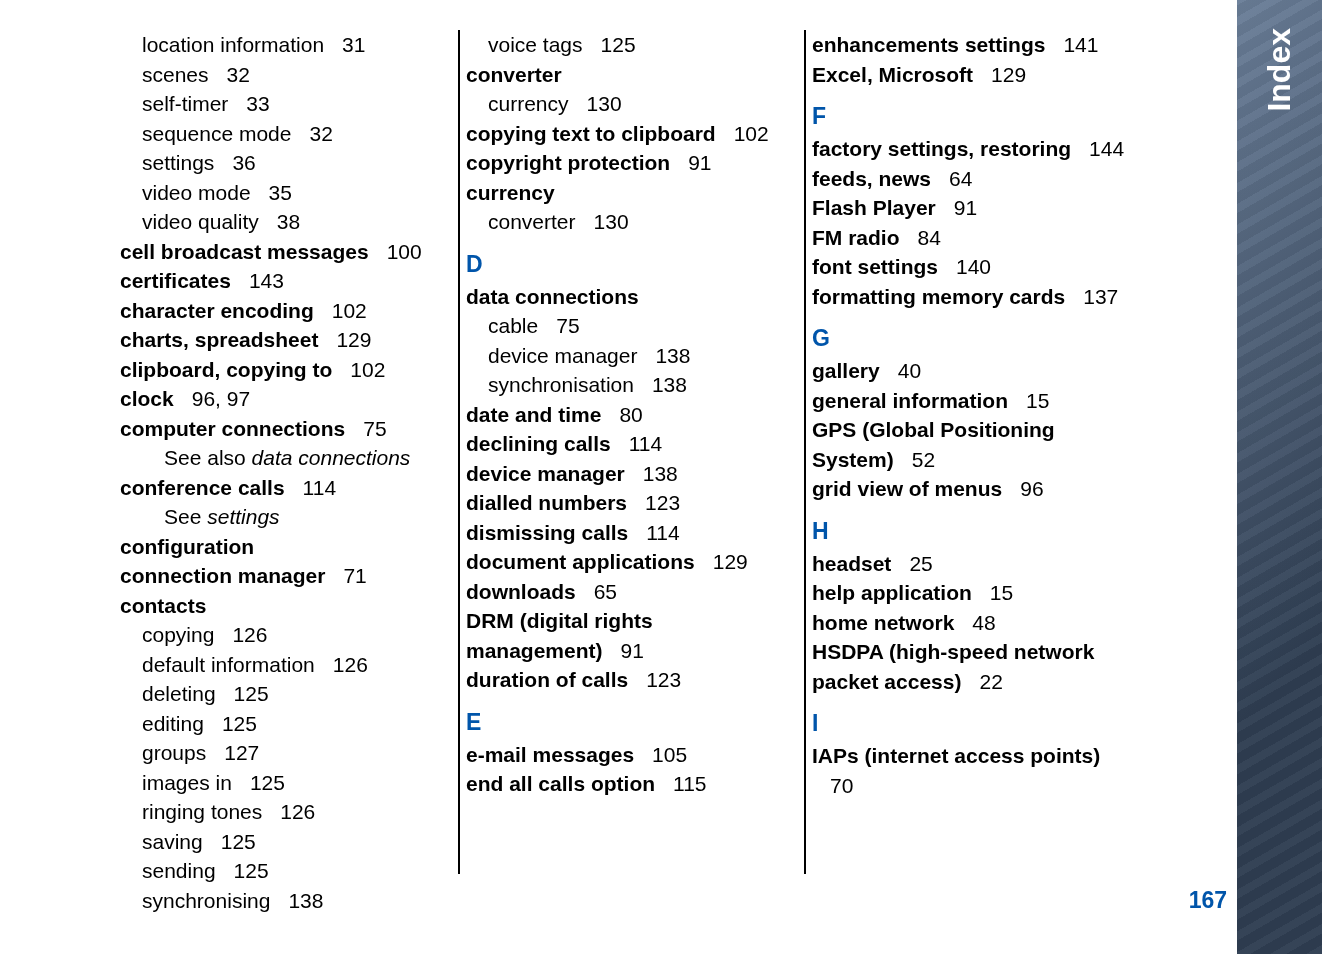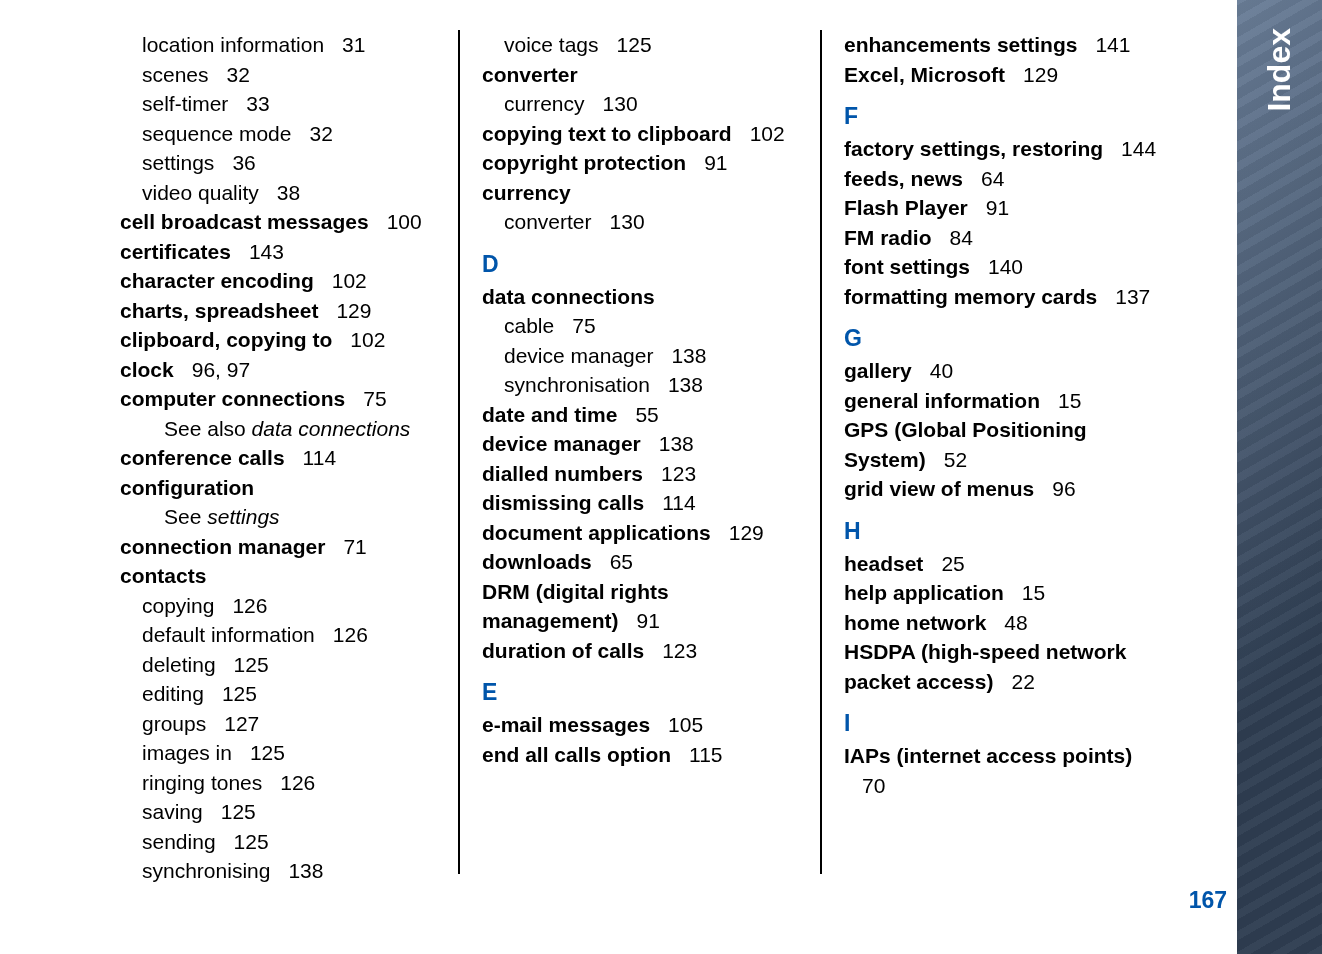--- a/index.html
+++ b/index.html
@@ -12,21 +12,21 @@
     overflow: hidden;
   }
   .page {
     display: flex;
     padding: 30px 0 30px 120px;
     height: 100%;
   }
   .col {
     width: 340px;
     padding-right: 22px;
-    margin-right: 22px;
+    margin-right: 6px;
     position: relative;
   }
   .col:not(:last-child)::after {
     content: "";
     position: absolute;
     right: 0;
     top: 0;
     bottom: 50px;
     width: 2px;
     background: #000;
@@ -88,32 +88,33 @@
 </head>
 <body>
 
 <div class="page">
   <div class="col col1">
       <div class="entry sub"><span>location information</span><span class="num">31</span></div>
       <div class="entry sub"><span>scenes</span><span class="num">32</span></div>
       <div class="entry sub"><span>self-timer</span><span class="num">33</span></div>
       <div class="entry sub"><span>sequence mode</span><span class="num">32</span></div>
       <div class="entry sub"><span>settings</span><span class="num">36</span></div>
+      <div class="entry sub"><span>video mode</span><span class="num">35</span></div>
       <div class="entry sub"><span>video quality</span><span class="num">38</span></div>
       <div class="entry bold"><span class="bold">cell broadcast messages</span><span class="num">100</span></div>
       <div class="entry bold"><span class="bold">certificates</span><span class="num">143</span></div>
       <div class="entry bold"><span class="bold">character encoding</span><span class="num">102</span></div>
       <div class="entry bold"><span class="bold">charts, spreadsheet</span><span class="num">129</span></div>
       <div class="entry bold"><span class="bold">clipboard, copying to</span><span class="num">102</span></div>
       <div class="entry bold"><span class="bold">clock</span><span class="num">96, 97</span></div>
       <div class="entry bold"><span class="bold">computer connections</span><span class="num">75</span></div>
       <div class="entry sub2"><span>See also </span><span class="italic">data connections</span></div>
       <div class="entry bold"><span class="bold">conference calls</span><span class="num">114</span></div>
+      <div class="entry sub2"><span>See </span><span class="italic">settings</span></div>
       <div class="entry bold"><span class="bold">configuration</span></div>
-      <div class="entry sub2"><span>See </span><span class="italic">settings</span></div>
       <div class="entry bold"><span class="bold">connection manager</span><span class="num">71</span></div>
       <div class="entry bold"><span class="bold">contacts</span></div>
       <div class="entry sub"><span>copying</span><span class="num">126</span></div>
       <div class="entry sub"><span>default information</span><span class="num">126</span></div>
       <div class="entry sub"><span>deleting</span><span class="num">125</span></div>
       <div class="entry sub"><span>editing</span><span class="num">125</span></div>
       <div class="entry sub"><span>groups</span><span class="num">127</span></div>
       <div class="entry sub"><span>images in</span><span class="num">125</span></div>
       <div class="entry sub"><span>ringing tones</span><span class="num">126</span></div>
       <div class="entry sub"><span>saving</span><span class="num">125</span></div>
@@ -126,21 +127,22 @@
       <div class="entry sub"><span>currency</span><span class="num">130</span></div>
       <div class="entry bold"><span class="bold">copying text to clipboard</span><span class="num">102</span></div>
       <div class="entry bold"><span class="bold">copyright protection</span><span class="num">91</span></div>
       <div class="entry bold"><span class="bold">currency</span></div>
       <div class="entry sub"><span>converter</span><span class="num">130</span></div>
       <div class="letter">D</div>
       <div class="entry bold"><span class="bold">data connections</span></div>
       <div class="entry sub"><span>cable</span><span class="num">75</span></div>
       <div class="entry sub"><span>device manager</span><span class="num">138</span></div>
       <div class="entry sub"><span>synchronisation</span><span class="num">138</span></div>
-      <div class="entry bold"><span class="bold">date and time</span><span class="num">55</span></div>
+      <div class="entry bold"><span class="bold">date and time</span><span class="num">80</span></div>
+      <div class="entry bold"><span class="bold">declining calls</span><span class="num">114</span></div>
       <div class="entry bold"><span class="bold">device manager</span><span class="num">138</span></div>
       <div class="entry bold"><span class="bold">dialled numbers</span><span class="num">123</span></div>
       <div class="entry bold"><span class="bold">dismissing calls</span><span class="num">114</span></div>
       <div class="entry bold"><span class="bold">document applications</span><span class="num">129</span></div>
       <div class="entry bold"><span class="bold">downloads</span><span class="num">65</span></div>
       <div class="entry bold"><span class="bold">DRM (digital rights management)</span><span class="num">91</span></div>
       <div class="entry bold"><span class="bold">duration of calls</span><span class="num">123</span></div>
       <div class="letter">E</div>
       <div class="entry bold"><span class="bold">e-mail messages</span><span class="num">105</span></div>
       <div class="entry bold"><span class="bold">end all calls option</span><span class="num">115</span></div>

